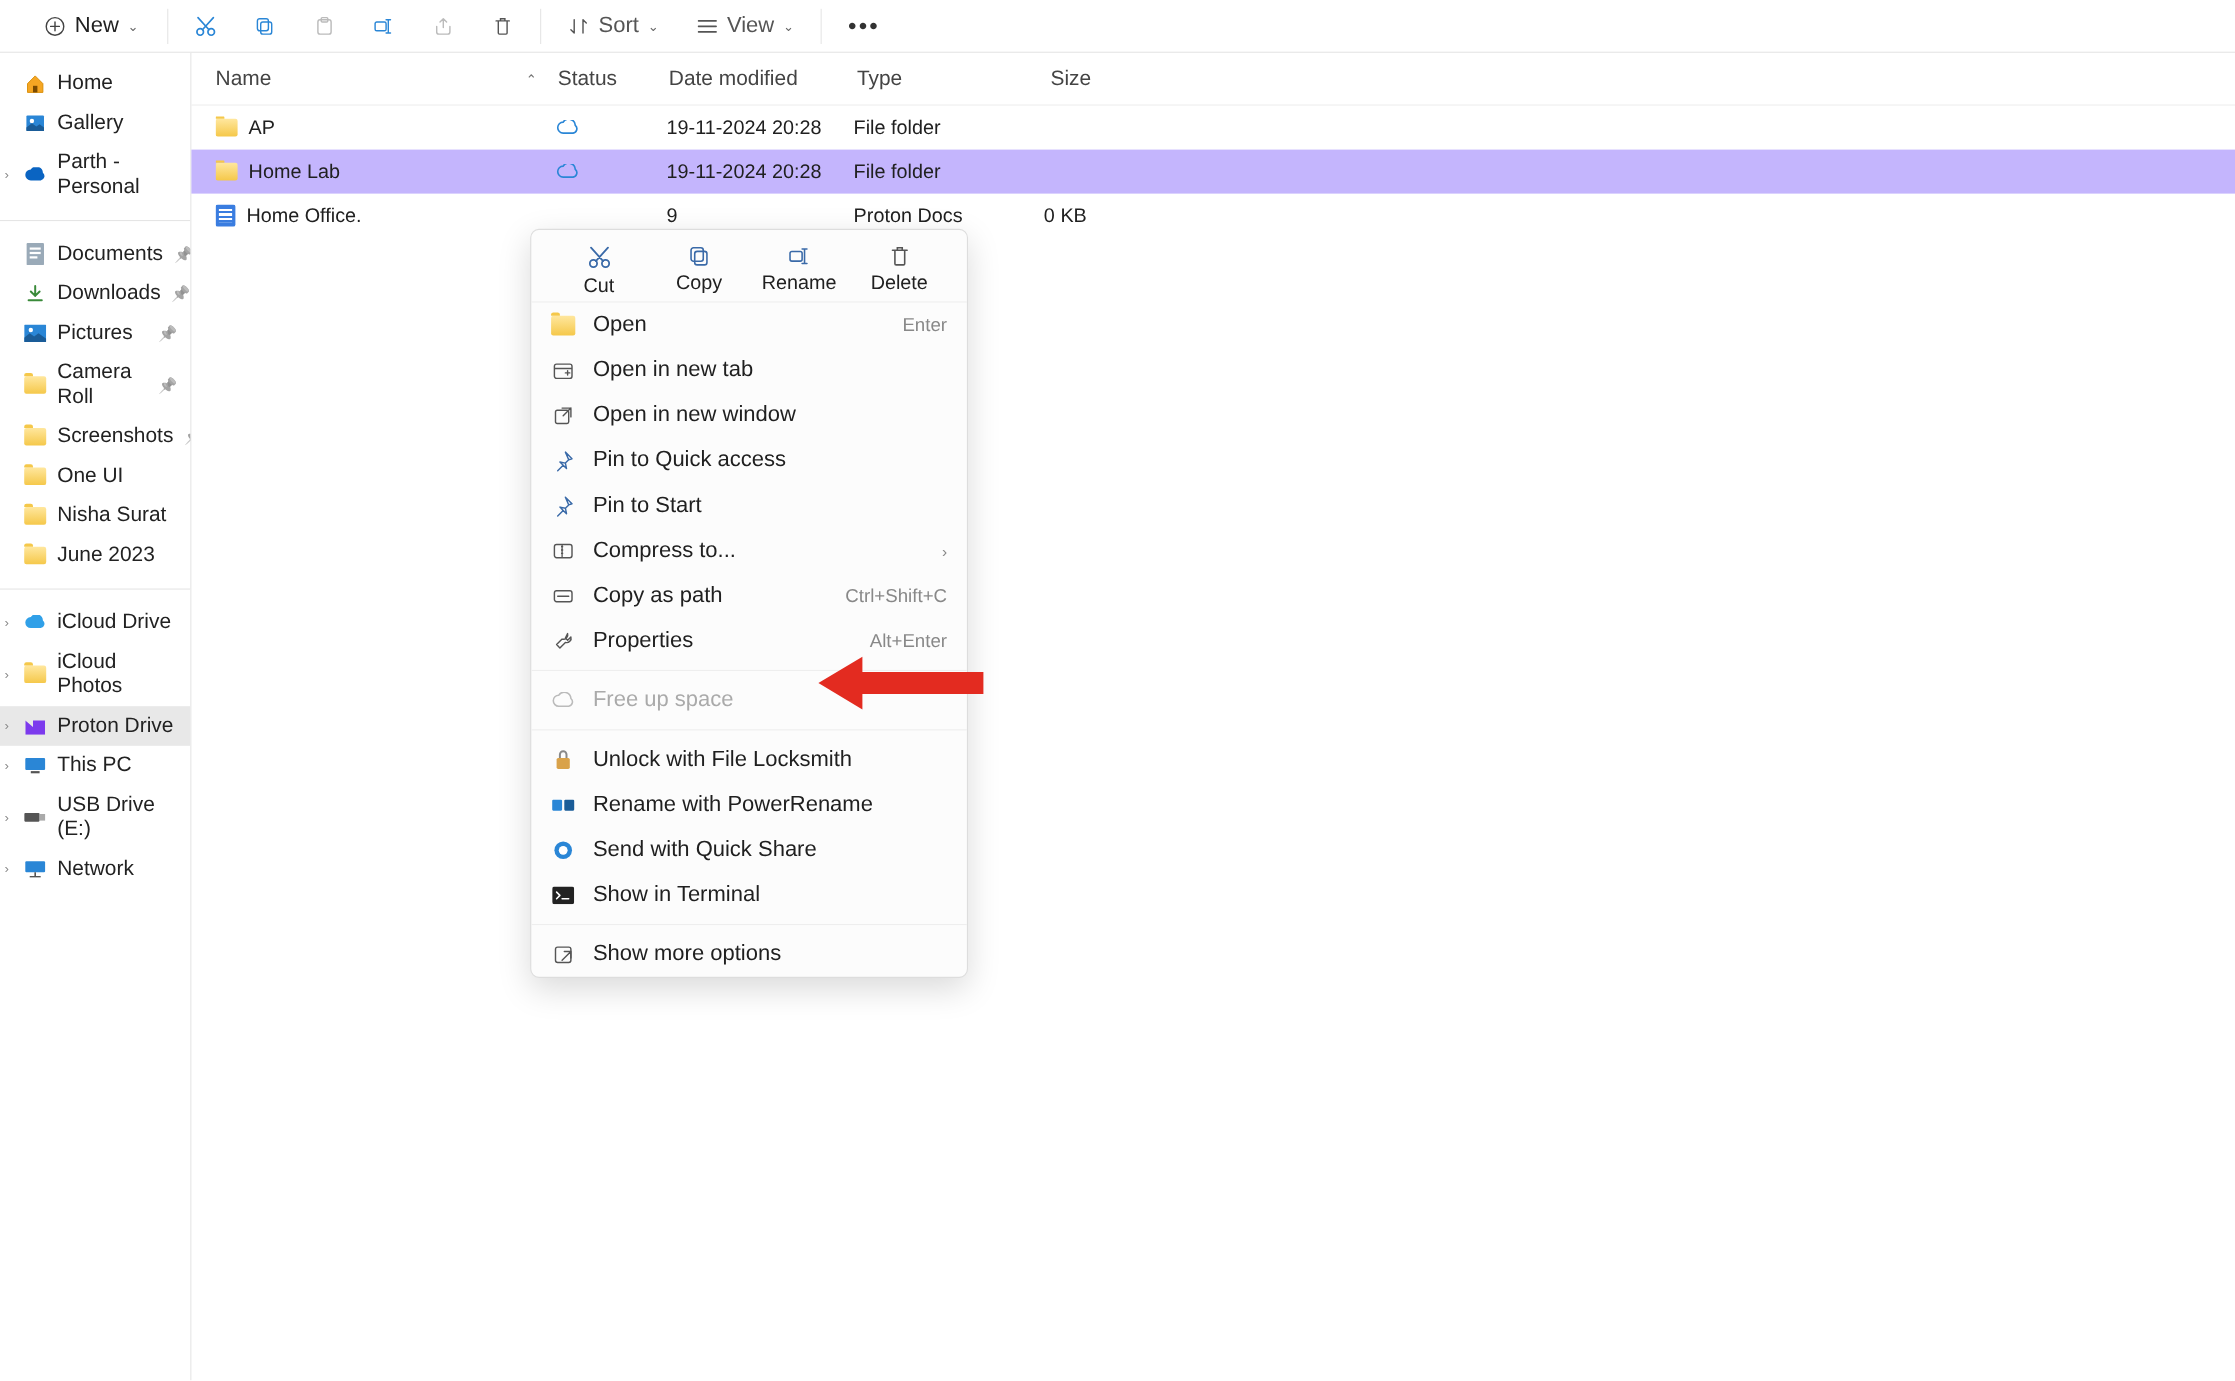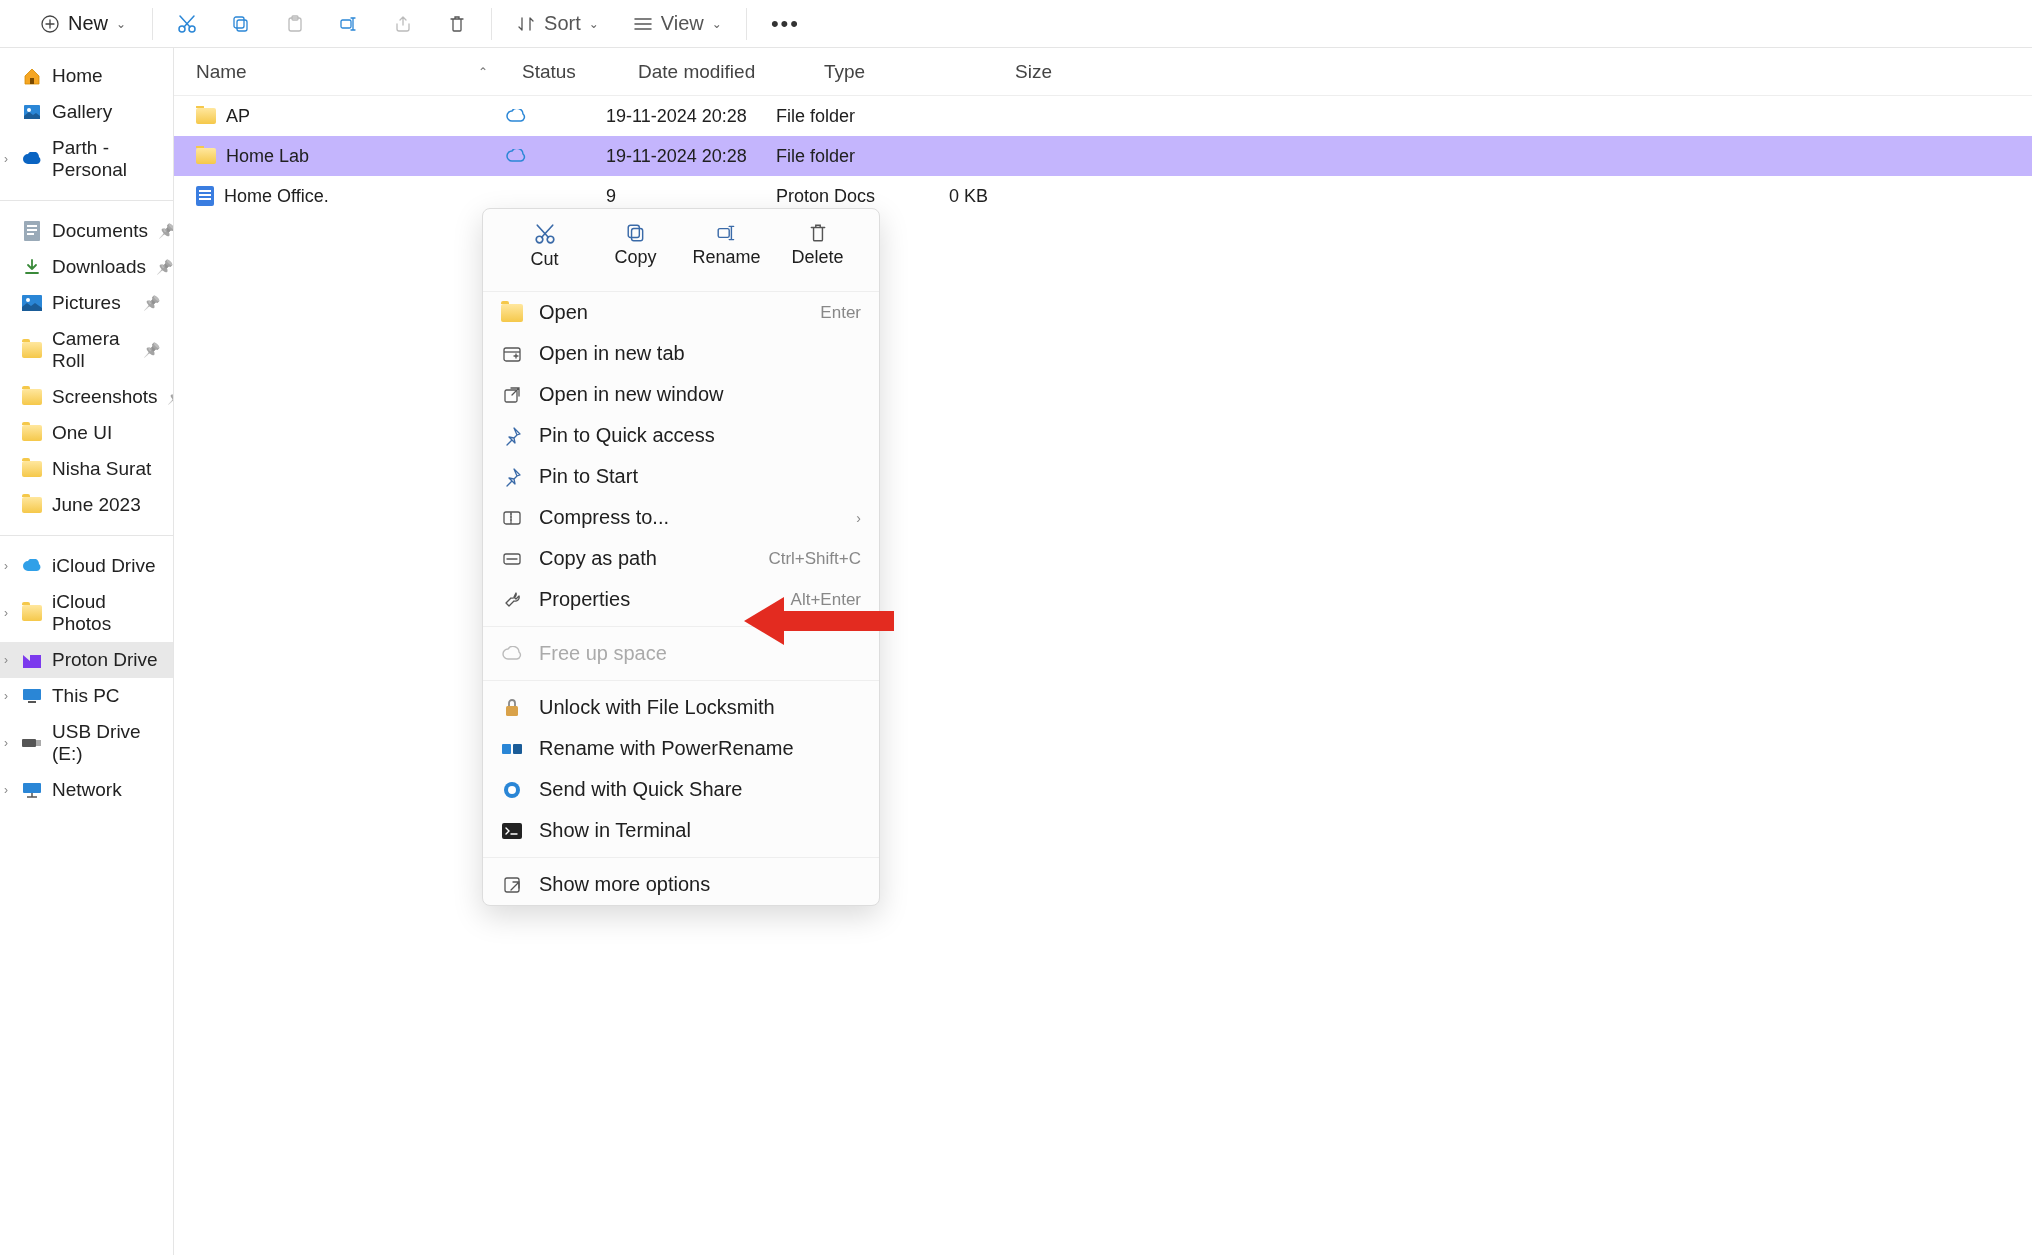--- a/index.html
+++ b/index.html
@@ -21,37 +21,37 @@
 .side-item { display: flex; align-items: center; gap: 10px; padding: 7px 12px 7px 22px; cursor: pointer; position: relative; font-size: 19px; color: #222; }
 .side-item.indent0 { padding-left: 22px; }
 .side-item.active { background: #e8e8e8; }
 .side-item .chevron-left { position: absolute; left: 4px; font-size: 12px; color: #888; }
 .side-item .pin { margin-left: auto; color: #888; font-size: 14px; }
 .side-sep { height: 1px; background: #e5e5e5; margin: 12px 0; }
 .side-ico { width: 20px; height: 20px; display: inline-flex; align-items: center; justify-content: center; flex-shrink: 0; }
 
 
 .content { flex: 1; position: relative; }
-.cols { height: 48px; display: grid; grid-template-columns: 310px 100px 170px 140px 100px; column-gap: 16px; align-items: center; border-bottom: 1px solid #eee; padding-left: 22px; color: #444; font-size: 19px; }
+.cols { height: 48px; display: grid; grid-template-columns: 310px 100px 170px 140px 100px; column-gap: 1px; align-items: center; border-bottom: 1px solid #eee; padding-left: 22px; color: #444; font-size: 19px; }
 .cols .col { display: flex; align-items: center; gap: 6px; }
 .cols .col.right { justify-content: flex-end; padding-right: 28px; }
 .rows .row { display: grid; grid-template-columns: 310px 100px 170px 140px 100px; align-items: center; height: 40px; padding-left: 22px; font-size: 18px; cursor: default; }
 .row.selected { background: #c4b5fd; }
 .row .cell { display: flex; align-items: center; gap: 10px; overflow: hidden; white-space: nowrap; }
 .row .cell.right { justify-content: flex-end; padding-right: 28px; }
 .folder-ico { width: 20px; height: 16px; background: linear-gradient(#ffe79e,#f5c84a); border-radius: 2px; position: relative; }
 .folder-ico::before { content: ""; position: absolute; top: -3px; left: 0; width: 8px; height: 3px; background: #f5c84a; border-radius: 2px 2px 0 0; }
 .doc-ico { width: 18px; height: 20px; background: #3a7de0; border-radius: 2px; position: relative; }
 .doc-ico::after { content: ""; position: absolute; inset: 4px 3px; background: repeating-linear-gradient(#fff 0 2px, transparent 2px 4px); }
 .cloud-ico { color: #2a86d6; font-size: 18px; }
 .sort-ico { font-size: 12px; color: #777; }
 
 
 .ctx { position: absolute; left: 308px; top: 160px; width: 398px; background: #fcfcfc; border: 1px solid #ddd; border-radius: 8px; box-shadow: 0 10px 30px rgba(0,0,0,.15); overflow: hidden; }
-.ctx-top { display: flex; justify-content: space-around; padding: 10px 16px 17px; border-bottom: 1px solid #eee; }
+.ctx-top { display: flex; justify-content: space-around; padding: 10px 16px 0; border-bottom: 1px solid #eee; }
 .ctx-top .topbtn { display: flex; flex-direction: column; align-items: center; gap: 4px; width: 64px; cursor: pointer; padding: 4px; border-radius: 6px; font-size: 18px; }
 .ctx-sep { height: 1px; background: #eee; margin: 6px 0; }
 .ctx-item { display: flex; align-items: center; gap: 16px; padding: 9px 18px; cursor: pointer; font-size: 20px; position: relative; }
 .ctx-item .ico { width: 22px; height: 22px; display: inline-flex; align-items: center; justify-content: center; color: #555; }
 .ctx-item .shortcut { margin-left: auto; color: #888; font-size: 17px; }
 .ctx-item.disabled { color: #aaa; cursor: default; }
 .ctx-item .sub { margin-left: auto; color: #888; font-size: 14px; }
 
 
 .arrow { position: absolute; left: 570px; top: 543px; pointer-events: none; }

